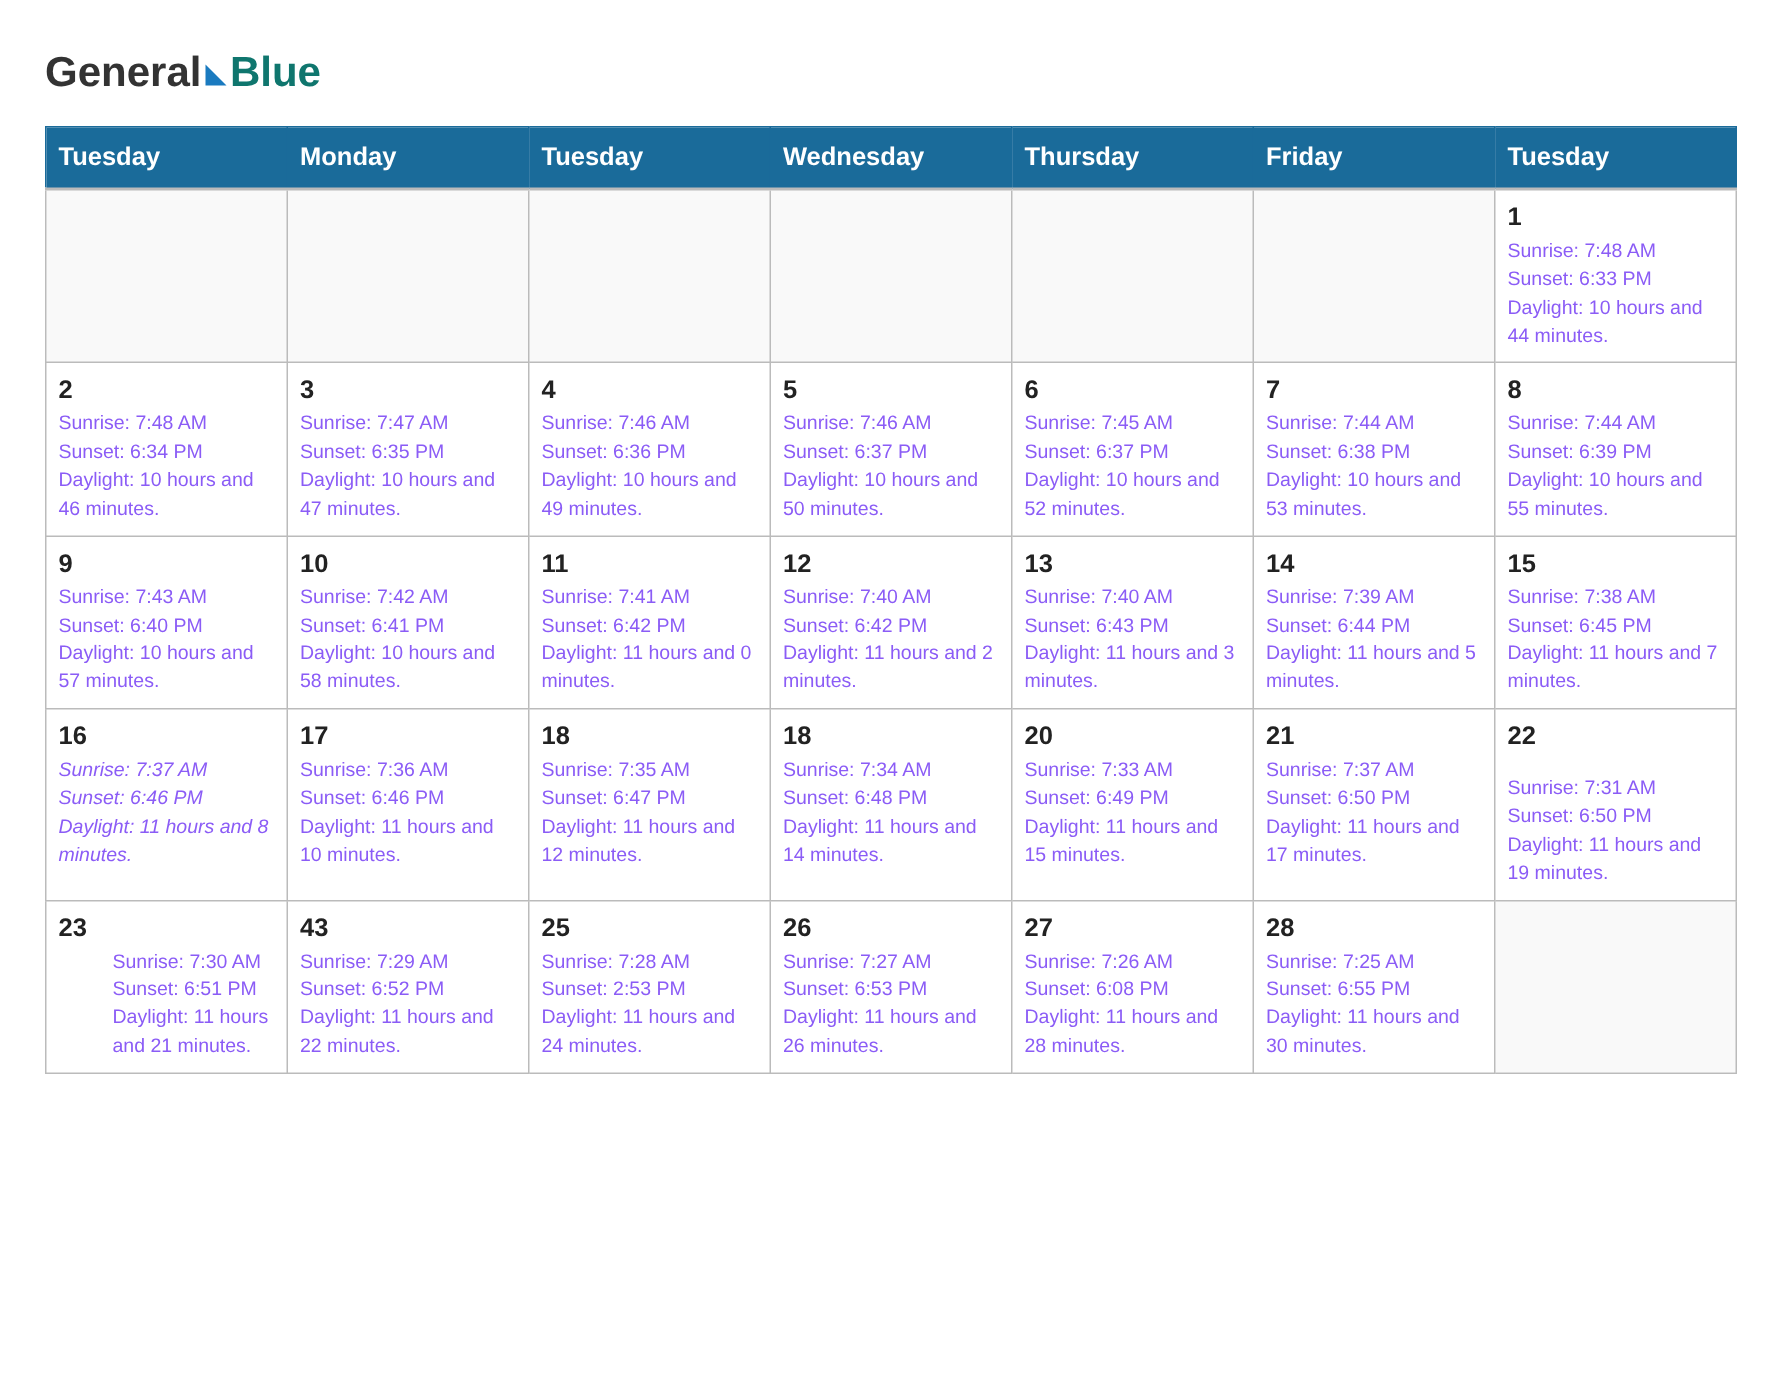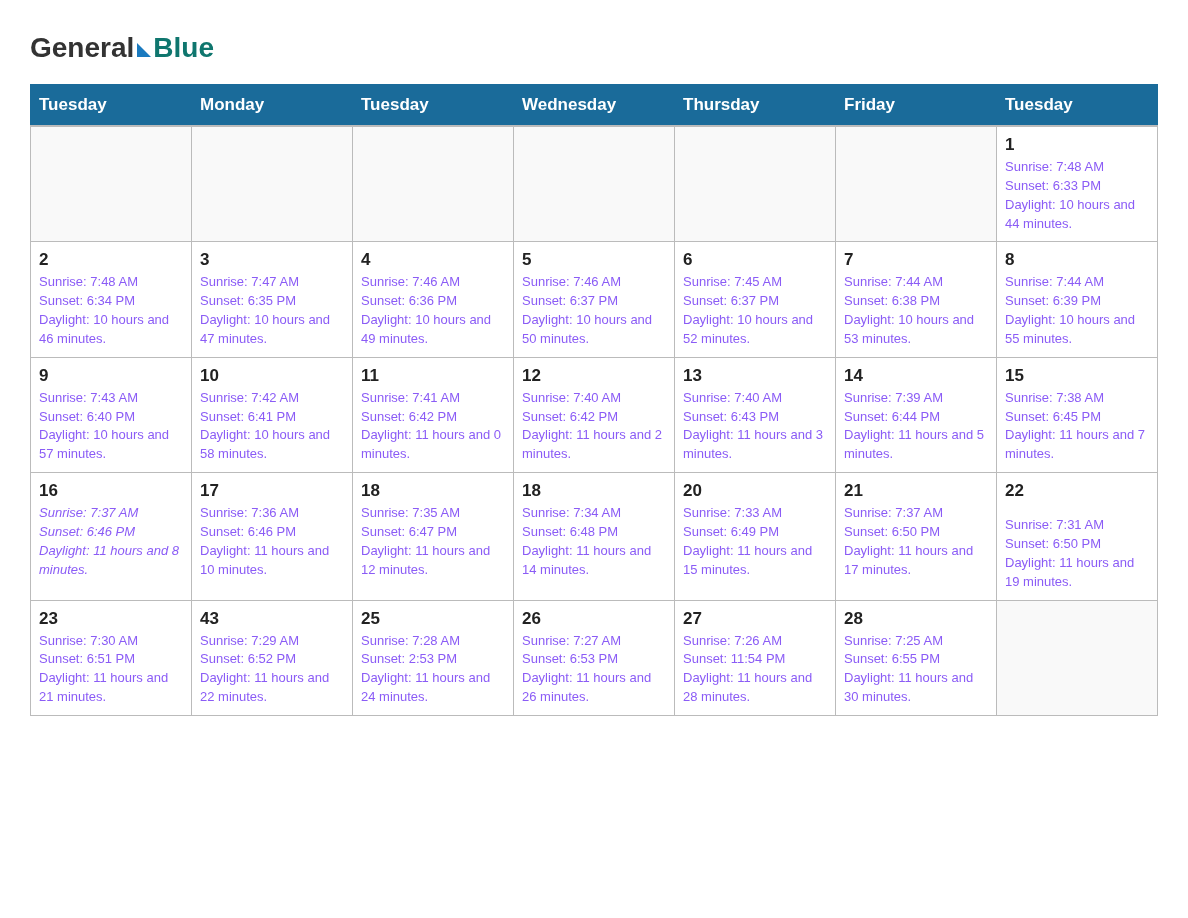--- a/index.html
+++ b/index.html
@@ -269,21 +269,21 @@
         <td>
           <span class="day-number">22</span>
           <div class="day-info" style="white-space: pre-line; margin-top: 15px;">Sunrise: 7:31 AM
 Sunset: 6:50 PM
 Daylight: 11 hours and 19 minutes.</div>
         </td>
       </tr>
       <tr>
         <td>
           <span class="day-number">23</span>
-          <div class="day-info" style="white-space: pre-line;">Sunrise: 7:30 AM
+          <div class="day-info" style="white-space: pre-line; margin-left: 36px;">Sunrise: 7:30 AM
 Sunset: 6:51 PM
 Daylight: 11 hours and 21 minutes.</div>
         </td>
         <td>
           <span class="day-number">43</span>
           <div class="day-info" style="white-space: pre-line;">Sunrise: 7:29 AM
 Sunset: 6:52 PM
 Daylight: 11 hours and 22 minutes.</div>
         </td>
         <td>
@@ -294,21 +294,21 @@
         </td>
         <td>
           <span class="day-number">26</span>
           <div class="day-info" style="white-space: pre-line;">Sunrise: 7:27 AM
 Sunset: 6:53 PM
 Daylight: 11 hours and 26 minutes.</div>
         </td>
         <td>
           <span class="day-number">27</span>
           <div class="day-info" style="white-space: pre-line;">Sunrise: 7:26 AM
-Sunset: 11:54 PM
+Sunset: 6:08 PM
 Daylight: 11 hours and 28 minutes.</div>
         </td>
         <td>
           <span class="day-number">28</span>
           <div class="day-info" style="white-space: pre-line;">Sunrise: 7:25 AM
 Sunset: 6:55 PM
 Daylight: 11 hours and 30 minutes.</div>
         </td>
         <td class="empty"></td>
       </tr>

